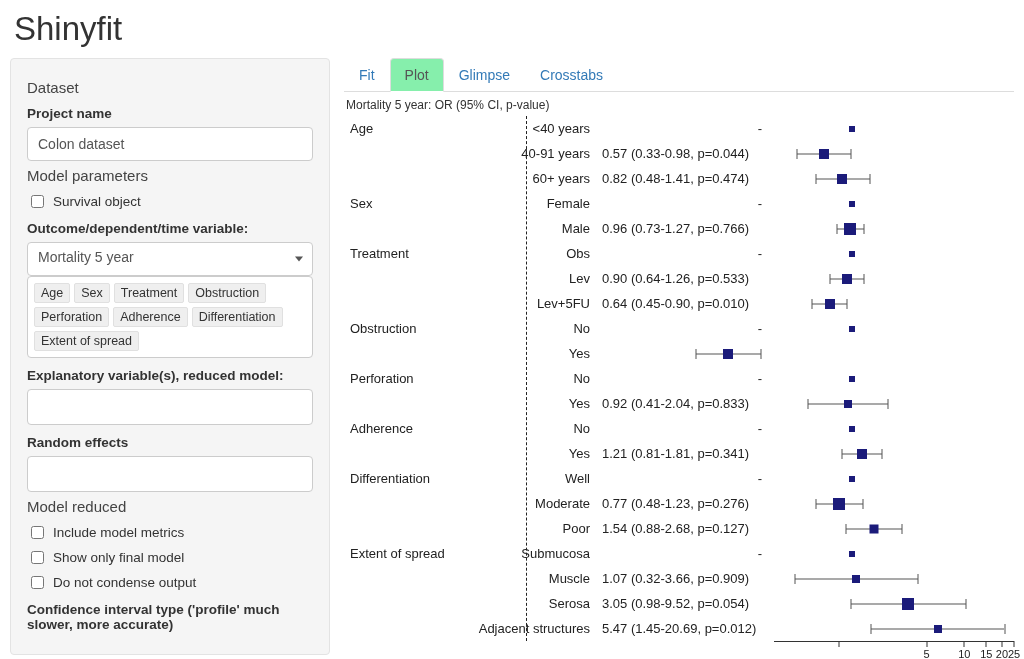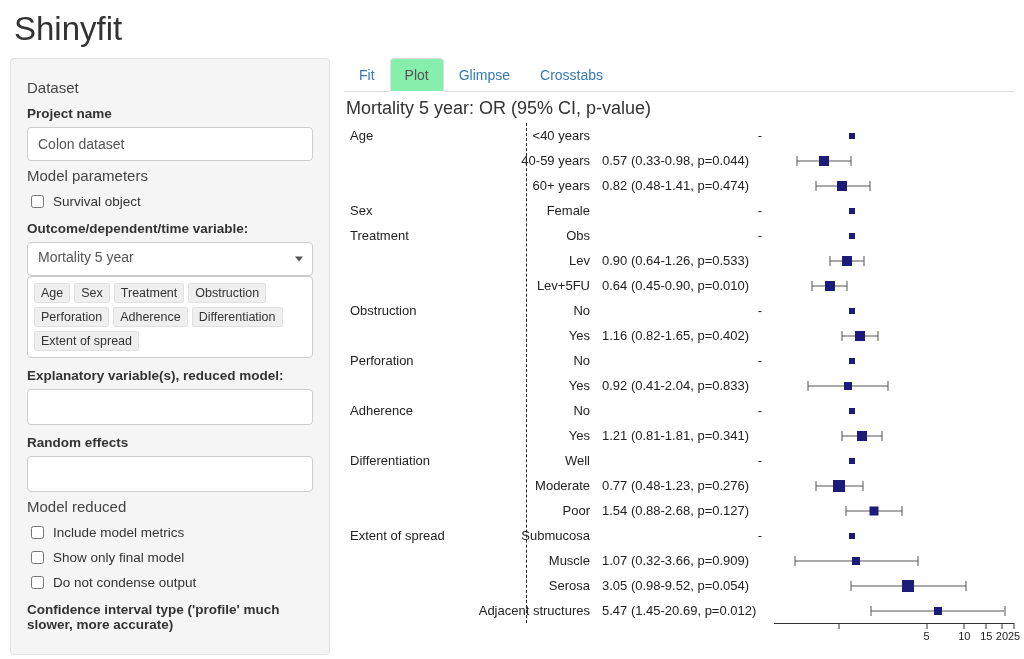--- a/index.html
+++ b/index.html
@@ -120,21 +120,21 @@
     border-top-right-radius: 4px;
     cursor: pointer;
     margin-bottom: -1px;
   }
   .nav-tab.active {
     color: #555;
     background: #86efac;
     border-color: #ddd #ddd #fff #ddd;
   }
   .plot-title {
-    font-size: 18px;
+    font-size: 12px;
     font-weight: 400;
     color: #333;
     margin: 6px 0 4px 2px;
   }
   
   .forest {
     font-family: Helvetica, Arial, sans-serif;
     font-size: 13px;
   }
   .forest-row {
@@ -284,21 +284,21 @@
       <div class="forest-row">
             <div class="col-group">Age</div>
             <div class="col-level">&lt;40 years</div>
             <div class="col-stat"><span style="display:inline-block;width:160px;text-align:right">-</span></div>
             <div class="col-plot">
               <div class="marker-sq" style="left: 27.2217%; width: 6px; height: 6px;"></div>
             </div>
           </div>
           <div class="forest-row">
             <div class="col-group"></div>
-            <div class="col-level">40-59 years</div>
+            <div class="col-level">40-91 years</div>
             <div class="col-stat">0.57 (0.33-0.98, p=0.044)</div>
             <div class="col-plot">
               <div class="ci-line" style="left: 2.15495%; width: 24.6099%;"></div>
               <div class="ci-cap" style="left: 2.15495%;"></div>
               <div class="ci-cap" style="left: 26.7649%;"></div>
               <div class="marker-sq" style="left: 14.5122%; width: 10px; height: 10px;"></div>
             </div>
           </div>
           <div class="forest-row">
             <div class="col-group"></div>
@@ -313,20 +313,31 @@
           </div>
           <div class="forest-row">
             <div class="col-group">Sex</div>
             <div class="col-level">Female</div>
             <div class="col-stat"><span style="display:inline-block;width:160px;text-align:right">-</span></div>
             <div class="col-plot">
               <div class="marker-sq" style="left: 27.2217%; width: 6px; height: 6px;"></div>
             </div>
           </div>
           <div class="forest-row">
+            <div class="col-group"></div>
+            <div class="col-level">Male</div>
+            <div class="col-stat">0.96 (0.73-1.27, p=0.766)</div>
+            <div class="col-plot">
+              <div class="ci-line" style="left: 20.1061%; width: 12.5197%;"></div>
+              <div class="ci-cap" style="left: 20.1061%;"></div>
+              <div class="ci-cap" style="left: 32.6258%;"></div>
+              <div class="marker-sq" style="left: 26.2987%; width: 12px; height: 12px;"></div>
+            </div>
+          </div>
+          <div class="forest-row">
             <div class="col-group">Treatment</div>
             <div class="col-level">Obs</div>
             <div class="col-stat"><span style="display:inline-block;width:160px;text-align:right">-</span></div>
             <div class="col-plot">
               <div class="marker-sq" style="left: 27.2217%; width: 6px; height: 6px;"></div>
             </div>
           </div>
           <div class="forest-row">
             <div class="col-group"></div>
             <div class="col-level">Lev</div>
@@ -353,21 +364,20 @@
             <div class="col-group">Obstruction</div>
             <div class="col-level">No</div>
             <div class="col-stat"><span style="display:inline-block;width:160px;text-align:right">-</span></div>
             <div class="col-plot">
               <div class="marker-sq" style="left: 27.2217%; width: 6px; height: 6px;"></div>
             </div>
           </div>
           <div class="forest-row">
             <div class="col-group"></div>
             <div class="col-level">Yes</div>
-            <div class="col-stat">1.16 (0.82-1.65, p=0.402)</div>
             <div class="col-plot">
               <div class="ci-line" style="left: 22.7347%; width: 15.8094%;"></div>
               <div class="ci-cap" style="left: 22.7347%;"></div>
               <div class="ci-cap" style="left: 38.5441%;"></div>
               <div class="marker-sq" style="left: 30.5774%; width: 10px; height: 10px;"></div>
             </div>
           </div>
           <div class="forest-row">
             <div class="col-group">Perforation</div>
             <div class="col-level">No</div>

